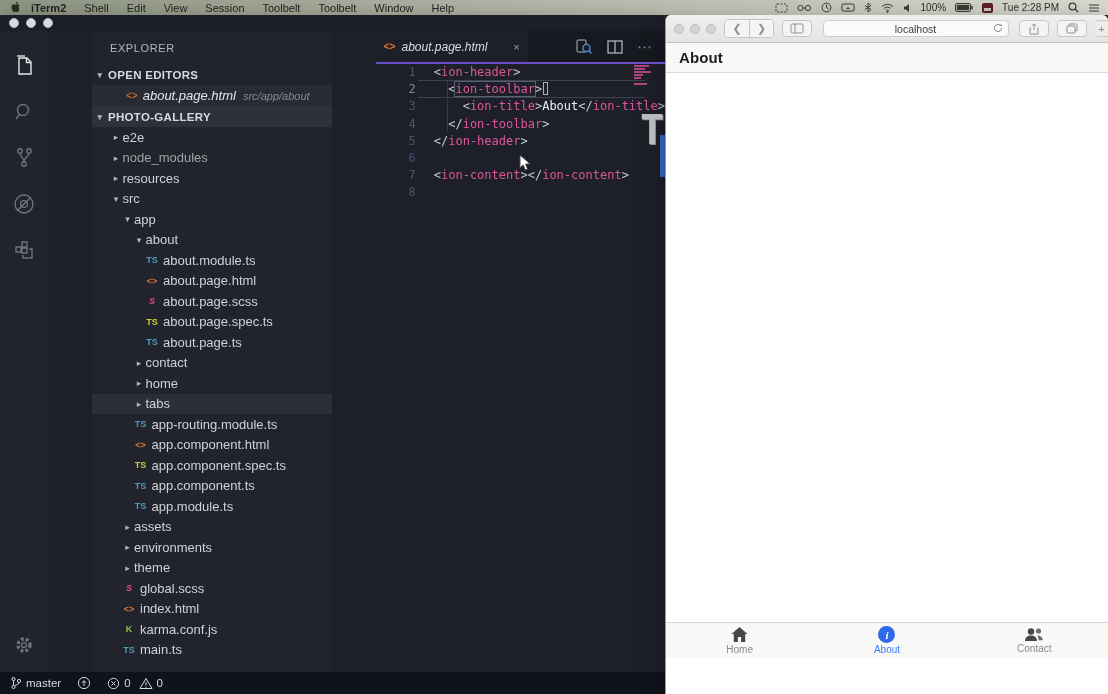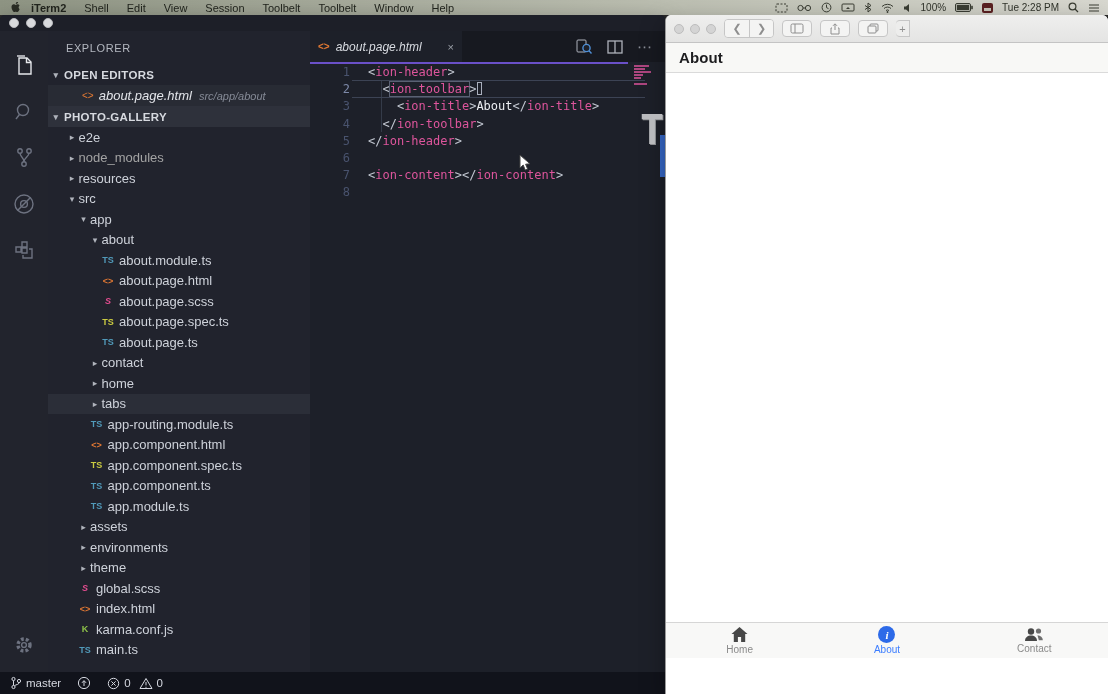--- a/index.html
+++ b/index.html
@@ -21,21 +21,21 @@
   
   .vscode { position:absolute; left:0; top:15px; width:665px; height:679px;
     background:#1d2029; border-radius:5px 5px 0 0; overflow:hidden;
     box-shadow:0 8px 24px rgba(0,0,0,.45); }
   .vs-titlebar { height:16px; background:#1d1f28; display:flex; align-items:center;
     position:relative; }
   .lights { display:flex; gap:7px; padding-left:9px; }
   .light { width:10px; height:10px; border-radius:50%; background:#d9dadd; border:1px solid #b9babd; }
   .vs-title { position:absolute; left:0; right:0; text-align:center; font-size:10px;
     color:#9a9da6; pointer-events:none; }
-  .vs-main { display:flex; height:641px; }
+  .vs-main { display:flex; height:641px;gap:44px; }
 
   .activitybar { width:48px; background:#22242d; display:flex; flex-direction:column;
     align-items:center; padding-top:12px; gap:0; position:relative; }
   .act { width:48px; height:46px; display:flex; align-items:center; justify-content:center;
     color:#6d7280; }
   .act.active { color:#e6e8ec; }
   .act.gear-slot { position:absolute; bottom:4px; }
   .act svg { stroke:currentColor; fill:none; stroke-width:1.4; }
 
   .sidebar { width:262px; background:#21232d; color:#ced2da; overflow:hidden; font-size:13px; }
@@ -480,20 +480,29 @@
       <div class="navgroup">
         <span class="navbtn">❮</span>
         <span class="navbtn">❯</span>
       </div>
       <div class="sf-btn">
         <svg width="14" height="11" viewBox="0 0 14 11">
             <rect x="1" y="1" width="12" height="9" rx="1.5" fill="none" stroke="#8e8e8e"></rect>
             <path d="M5 1v9" stroke="#8e8e8e"></path>
           </svg>
       </div>
+      <div class="addr">
+        <span>localhost</span>
+        <span class="reload">
+          <svg width="10" height="10" viewBox="0 0 10 10">
+              <path d="M8.5 5a3.5 3.5 0 1 1-1-2.4" fill="none" stroke="#7c7c7c"></path>
+              <path d="M8.6 0.8v2.2H6.4z" fill="#7c7c7c"></path>
+            </svg>
+        </span>
+      </div>
       <div class="sf-right">
         <div class="sf-btn">
           <svg width="10" height="12" viewBox="0 0 10 12">
               <path d="M5 1v6M3 2.8L5 .8l2 2" fill="none" stroke="#8e8e8e"></path>
               <path d="M2 5H1v6h8V5H8" fill="none" stroke="#8e8e8e"></path>
             </svg>
         </div>
         <div class="sf-btn">
           <svg width="12" height="11" viewBox="0 0 12 11">
               <rect x="3" y="1" width="8" height="7" rx="1" fill="none" stroke="#8e8e8e"></rect>

